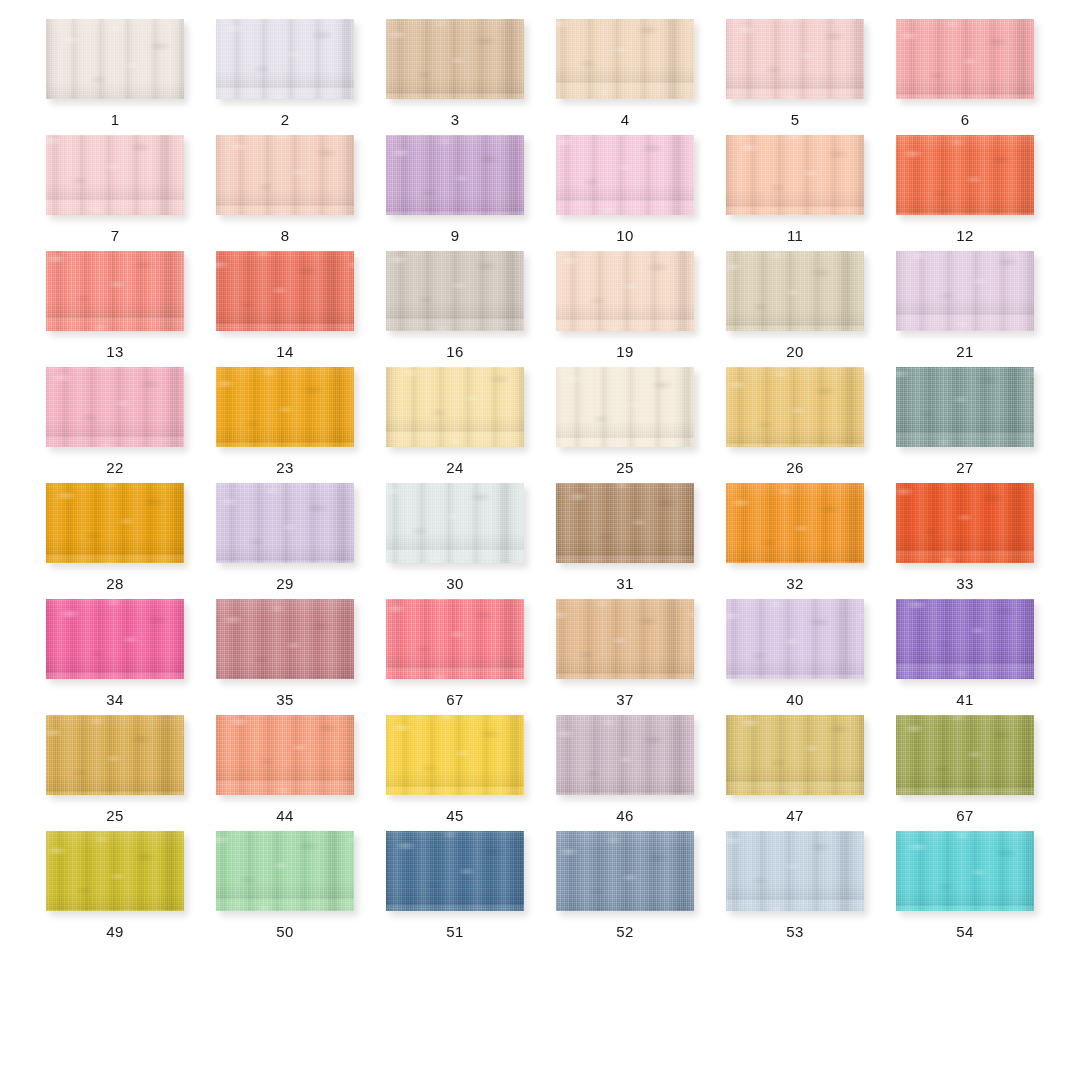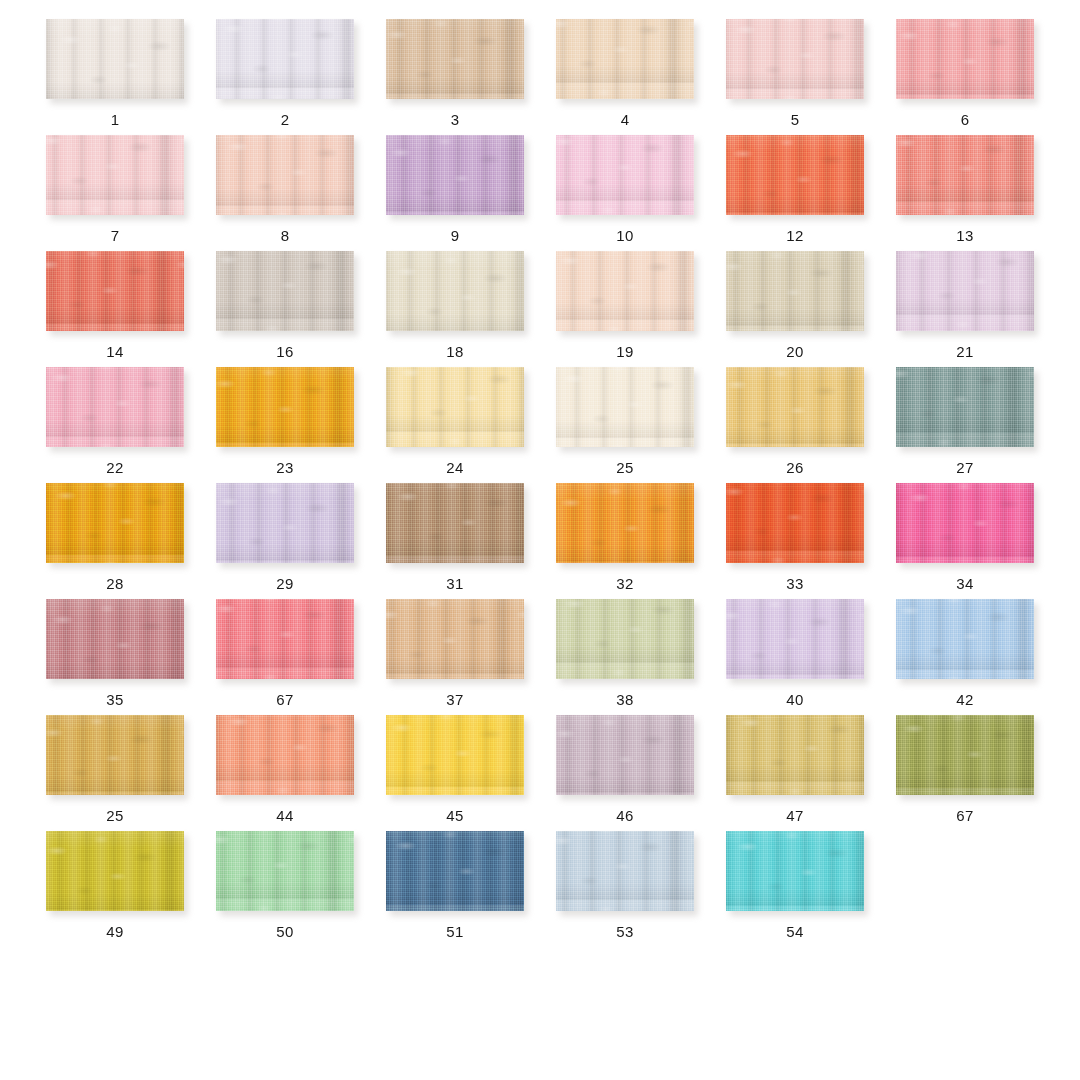--- a/index.html
+++ b/index.html
@@ -271,20 +271,32 @@
           <div class="weave" style="background-position: -17px -14px;"></div>
           <div class="folds" style="background-position: -17px -14px;"></div>
           <div class="slub" style="background-position: -17px -14px;"></div>
         </div>
       </div>
       <div class="swatch-label">10</div>
     </div>
     <div class="swatch-cell">
       <div class="chip-wrap">
         <div class="chip-shadow"></div>
+        <div class="chip" style="background: rgb(248, 195, 168);">
+          <div class="shade" style="background-position: -1px -8px;"></div>
+          <div class="weave" style="background-position: -1px -8px;"></div>
+          <div class="folds" style="background-position: -1px -8px;"></div>
+          <div class="slub" style="background-position: -1px -8px;"></div>
+        </div>
+      </div>
+      <div class="swatch-label">11</div>
+    </div>
+    <div class="swatch-cell">
+      <div class="chip-wrap">
+        <div class="chip-shadow"></div>
         <div class="chip" style="background: rgb(240, 107, 74);">
           <div class="shade" style="background-position: -8px -2px;"></div>
           <div class="weave" style="background-position: -8px -2px;"></div>
           <div class="folds" style="background-position: -8px -2px;"></div>
           <div class="slub" style="background-position: -8px -2px;"></div>
         </div>
       </div>
       <div class="swatch-label">12</div>
     </div>
     <div class="swatch-cell">
@@ -319,32 +331,20 @@
           <div class="weave" style="background-position: -13px -12px;"></div>
           <div class="folds" style="background-position: -13px -12px;"></div>
           <div class="slub" style="background-position: -13px -12px;"></div>
         </div>
       </div>
       <div class="swatch-label">16</div>
     </div>
     <div class="swatch-cell">
       <div class="chip-wrap">
         <div class="chip-shadow"></div>
-        <div class="chip" style="background: rgb(228, 220, 198);">
-          <div class="shade" style="background-position: -4px 0px;"></div>
-          <div class="weave" style="background-position: -4px 0px;"></div>
-          <div class="folds" style="background-position: -4px 0px;"></div>
-          <div class="slub" style="background-position: -4px 0px;"></div>
-        </div>
-      </div>
-      <div class="swatch-label">18</div>
-    </div>
-    <div class="swatch-cell">
-      <div class="chip-wrap">
-        <div class="chip-shadow"></div>
         <div class="chip" style="background: rgb(244, 215, 196);">
           <div class="shade" style="background-position: -11px -11px;"></div>
           <div class="weave" style="background-position: -11px -11px;"></div>
           <div class="folds" style="background-position: -11px -11px;"></div>
           <div class="slub" style="background-position: -11px -11px;"></div>
         </div>
       </div>
       <div class="swatch-label">19</div>
     </div>
     <div class="swatch-cell">
@@ -463,20 +463,32 @@
           <div class="weave" style="background-position: -12px -2px;"></div>
           <div class="folds" style="background-position: -12px -2px;"></div>
           <div class="slub" style="background-position: -12px -2px;"></div>
         </div>
       </div>
       <div class="swatch-label">29</div>
     </div>
     <div class="swatch-cell">
       <div class="chip-wrap">
         <div class="chip-shadow"></div>
+        <div class="chip" style="background: rgb(223, 230, 230);">
+          <div class="shade" style="background-position: -19px -13px;"></div>
+          <div class="weave" style="background-position: -19px -13px;"></div>
+          <div class="folds" style="background-position: -19px -13px;"></div>
+          <div class="slub" style="background-position: -19px -13px;"></div>
+        </div>
+      </div>
+      <div class="swatch-label">30</div>
+    </div>
+    <div class="swatch-cell">
+      <div class="chip-wrap">
+        <div class="chip-shadow"></div>
         <div class="chip" style="background: rgb(176, 139, 108);">
           <div class="shade" style="background-position: -3px -7px;"></div>
           <div class="weave" style="background-position: -3px -7px;"></div>
           <div class="folds" style="background-position: -3px -7px;"></div>
           <div class="slub" style="background-position: -3px -7px;"></div>
         </div>
       </div>
       <div class="swatch-label">31</div>
     </div>
     <div class="swatch-cell">
@@ -547,52 +559,40 @@
           <div class="weave" style="background-position: -22px -5px;"></div>
           <div class="folds" style="background-position: -22px -5px;"></div>
           <div class="slub" style="background-position: -22px -5px;"></div>
         </div>
       </div>
       <div class="swatch-label">37</div>
     </div>
     <div class="swatch-cell">
       <div class="chip-wrap">
         <div class="chip-shadow"></div>
-        <div class="chip" style="background: rgb(205, 210, 167);">
-          <div class="shade" style="background-position: -6px -16px;"></div>
-          <div class="weave" style="background-position: -6px -16px;"></div>
-          <div class="folds" style="background-position: -6px -16px;"></div>
-          <div class="slub" style="background-position: -6px -16px;"></div>
-        </div>
-      </div>
-      <div class="swatch-label">38</div>
-    </div>
-    <div class="swatch-cell">
-      <div class="chip-wrap">
-        <div class="chip-shadow"></div>
         <div class="chip" style="background: rgb(214, 195, 226);">
           <div class="shade" style="background-position: -20px -4px;"></div>
           <div class="weave" style="background-position: -20px -4px;"></div>
           <div class="folds" style="background-position: -20px -4px;"></div>
           <div class="slub" style="background-position: -20px -4px;"></div>
         </div>
       </div>
       <div class="swatch-label">40</div>
     </div>
     <div class="swatch-cell">
       <div class="chip-wrap">
         <div class="chip-shadow"></div>
-        <div class="chip" style="background: rgb(168, 201, 232);">
-          <div class="shade" style="background-position: -11px -9px;"></div>
-          <div class="weave" style="background-position: -11px -9px;"></div>
-          <div class="folds" style="background-position: -11px -9px;"></div>
-          <div class="slub" style="background-position: -11px -9px;"></div>
-        </div>
-      </div>
-      <div class="swatch-label">42</div>
+        <div class="chip" style="background: rgb(142, 110, 196);">
+          <div class="shade" style="background-position: -4px -15px;"></div>
+          <div class="weave" style="background-position: -4px -15px;"></div>
+          <div class="folds" style="background-position: -4px -15px;"></div>
+          <div class="slub" style="background-position: -4px -15px;"></div>
+        </div>
+      </div>
+      <div class="swatch-label">41</div>
     </div>
     <div class="swatch-cell">
       <div class="chip-wrap">
         <div class="chip-shadow"></div>
         <div class="chip" style="background: rgb(213, 168, 81);">
           <div class="shade" style="background-position: -18px -3px;"></div>
           <div class="weave" style="background-position: -18px -3px;"></div>
           <div class="folds" style="background-position: -18px -3px;"></div>
           <div class="slub" style="background-position: -18px -3px;"></div>
         </div>
@@ -691,20 +691,32 @@
           <div class="weave" style="background-position: -5px -6px;"></div>
           <div class="folds" style="background-position: -5px -6px;"></div>
           <div class="slub" style="background-position: -5px -6px;"></div>
         </div>
       </div>
       <div class="swatch-label">51</div>
     </div>
     <div class="swatch-cell">
       <div class="chip-wrap">
         <div class="chip-shadow"></div>
+        <div class="chip" style="background: rgb(123, 144, 169);">
+          <div class="shade" style="background-position: -12px 0px;"></div>
+          <div class="weave" style="background-position: -12px 0px;"></div>
+          <div class="folds" style="background-position: -12px 0px;"></div>
+          <div class="slub" style="background-position: -12px 0px;"></div>
+        </div>
+      </div>
+      <div class="swatch-label">52</div>
+    </div>
+    <div class="swatch-cell">
+      <div class="chip-wrap">
+        <div class="chip-shadow"></div>
         <div class="chip" style="background: rgb(191, 208, 222);">
           <div class="shade" style="background-position: -19px -11px;"></div>
           <div class="weave" style="background-position: -19px -11px;"></div>
           <div class="folds" style="background-position: -19px -11px;"></div>
           <div class="slub" style="background-position: -19px -11px;"></div>
         </div>
       </div>
       <div class="swatch-label">53</div>
     </div>
     <div class="swatch-cell">

